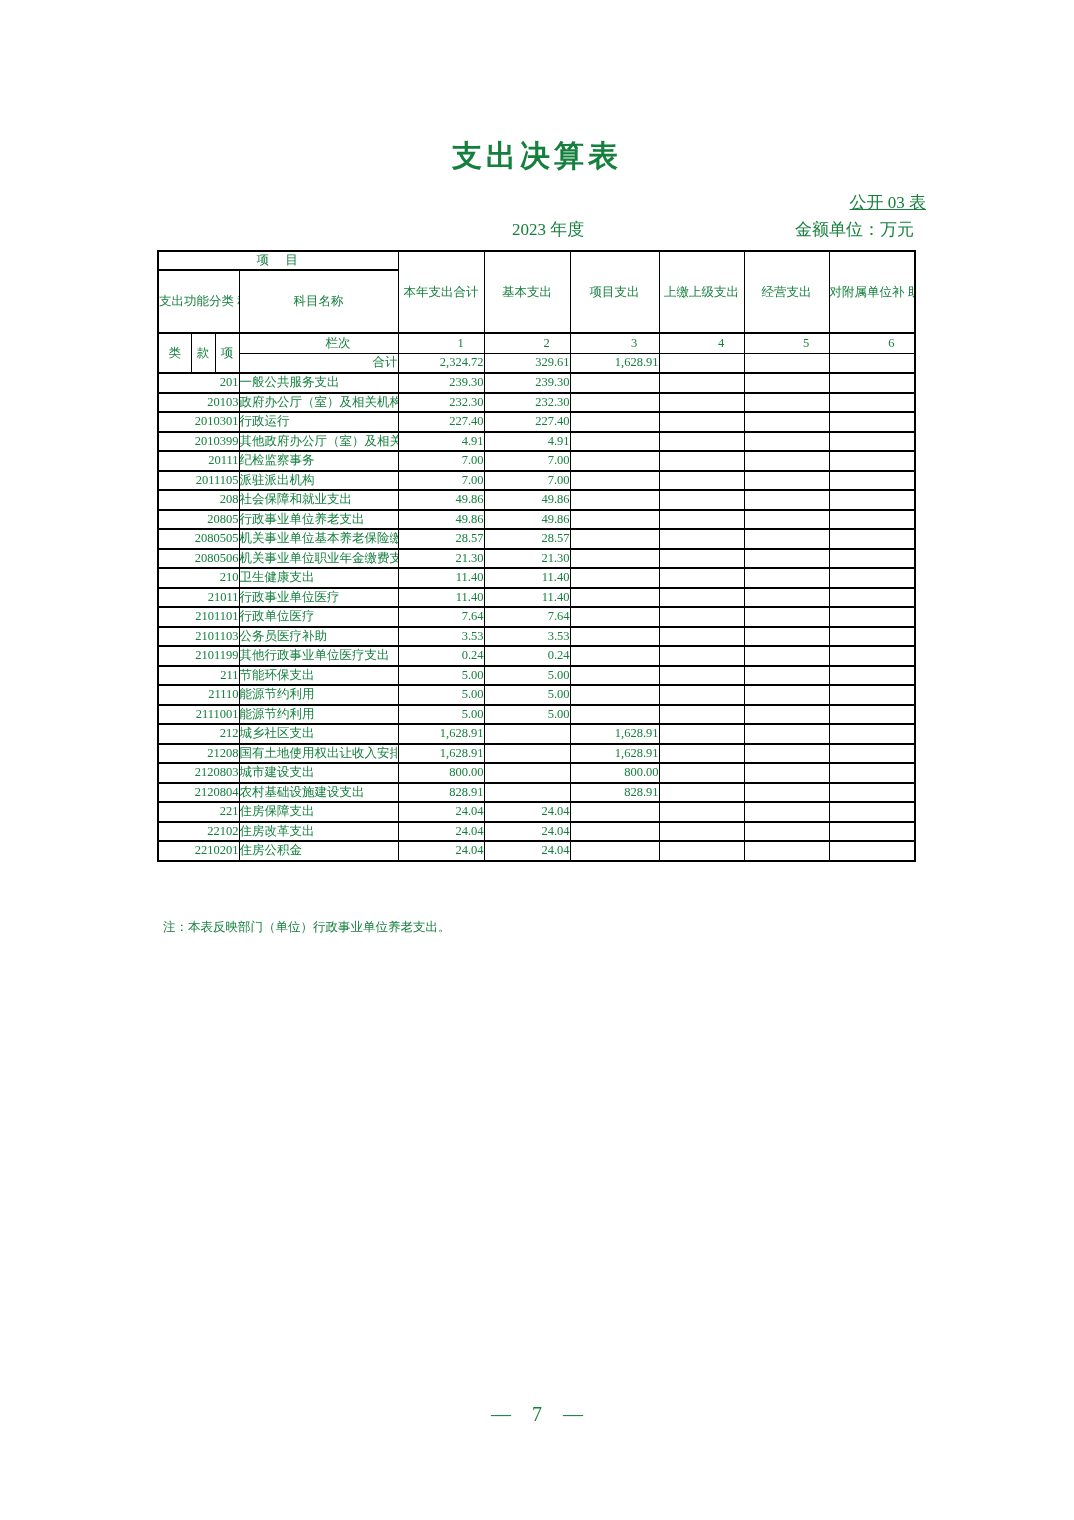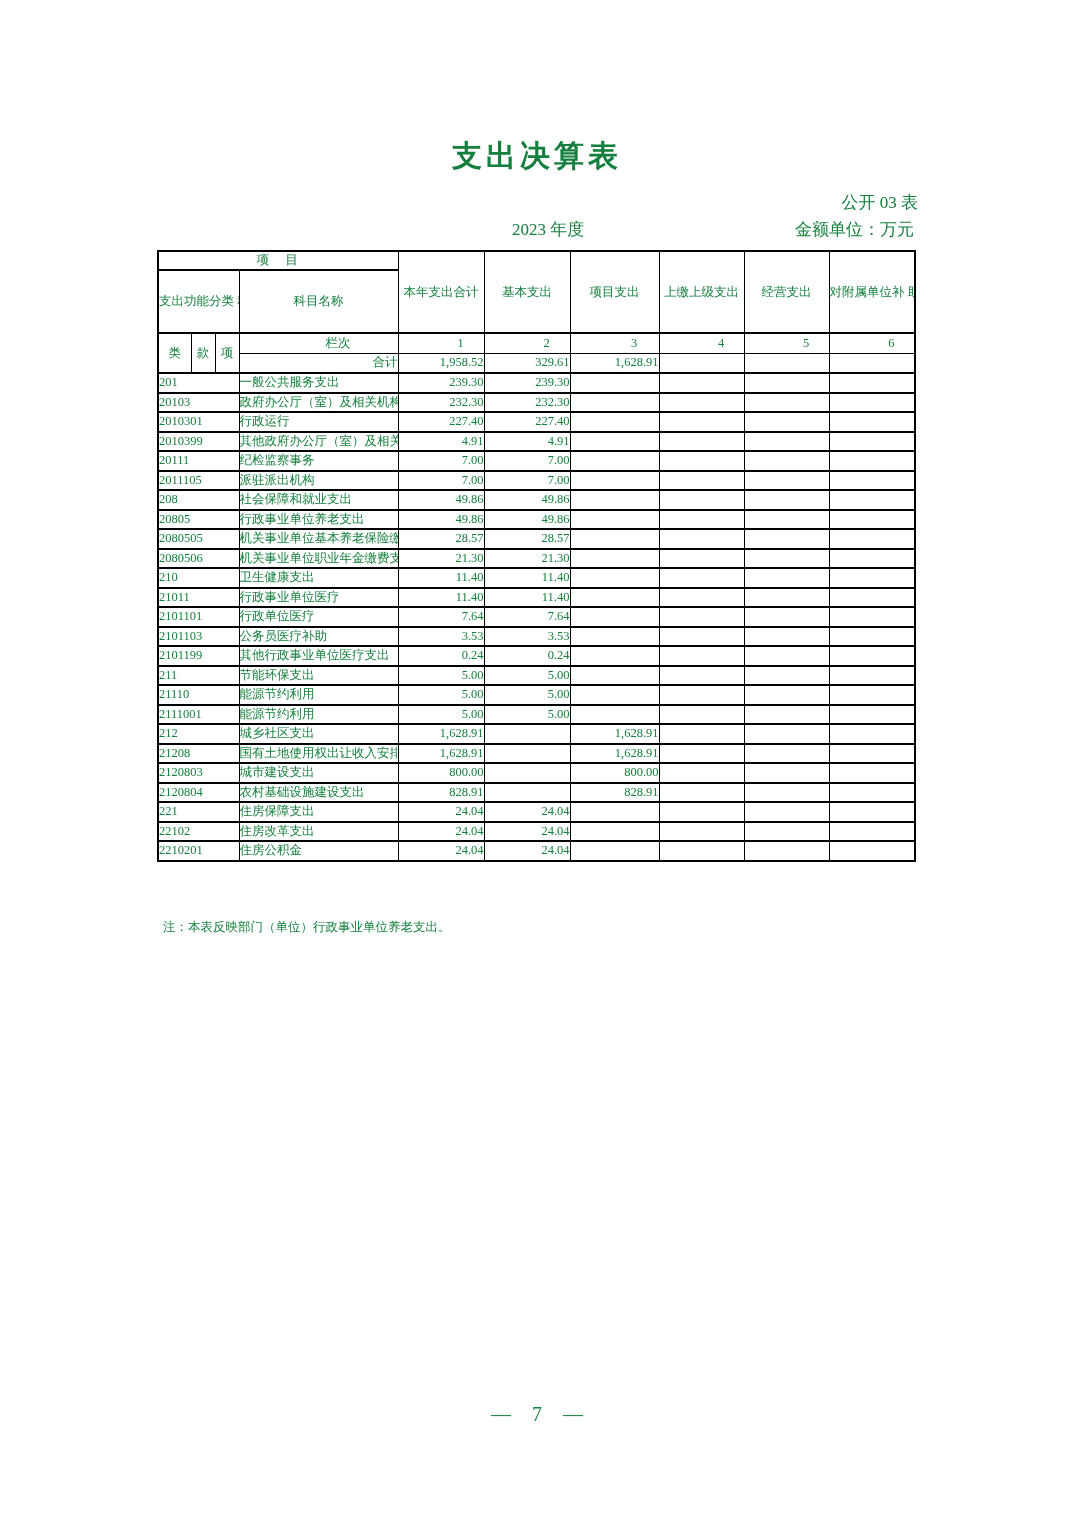--- a/index.html
+++ b/index.html
@@ -16,22 +16,23 @@
     position: absolute;
     top: 136px; left: 0; width: 100%;
     text-align: center;
     font-family: "Liberation Sans", "DejaVu Sans", sans-serif;
     font-weight: bold;
     font-size: 30px;
     letter-spacing: 4px;
   }
   .pub-code {
     position: absolute;
-    top: 191px; right: 156px;
+    top: 191px; right: 148px;
     font-size: 17px;
+    text-decoration: underline;
   }
   .meta { position: absolute; top: 218px; left: 0; width: 100%; height: 24px; font-size: 17px; }
   .meta .unit   { position: absolute; left: 163px; }
   .meta .year   { position: absolute; left: 492px; margin-left: 20px; }
   .meta .amount { position: absolute; right: 160px; }
 
   table.acct {
     position: absolute;
     top: 250px; left: 157px;
     width: 757px;
@@ -61,21 +62,21 @@
 
   td.project  { text-align: center; font-size: 13px; letter-spacing: 2px; }
   td.funchead { text-align: center; font-size: 13px; white-space: pre-line; line-height: 2.3; }
   td.subjhead { text-align: center; font-size: 13px; }
   td.colhead  { text-align: center; font-size: 12.5px; white-space: pre-line; line-height: 2.5; }
   td.ckihead  { text-align: center; font-size: 13px; }
   td.ranklab  { text-align: center; font-size: 13px; }
   td.totallab { text-align: right; font-size: 13px; }
   td.ranknum  { text-align: center; font-size: 12.5px; }
   td.num      { text-align: right; padding-right: 12px; }
-  td.code     { text-align: left; padding-left: 5px; margin-left: 12px; }
+  td.code     { text-align: right; padding-left: 5px; margin-left: 12px; }
   td.name     { text-align: left; padding-left: 6px; }
 
   .note {
     position: absolute;
     top: 919px; left: 163px;
     font-size: 12.5px;
   }
   .pageno {
     position: absolute;
     top: 1403px; left: 0; width: 100%;
@@ -134,21 +135,21 @@
         <td class="ranklab thinb">栏次</td>
       <td class="ranknum thinb">1</td>
           <td class="ranknum thinb">2</td>
           <td class="ranknum thinb">3</td>
           <td class="ranknum thinb">4</td>
           <td class="ranknum thinb">5</td>
           <td class="ranknum thinb">6</td>
         </tr>
       <tr class="row-d" id="row-d">
         <td class="totallab thint">合计</td>
-      <td class="num thint">1,958.52</td>
+      <td class="num thint">2,324.72</td>
           <td class="num thint">329.61</td>
           <td class="num thint">1,628.91</td>
           <td class="num thint"></td>
           <td class="num thint"></td>
           <td class="num thint"></td>
         </tr>
     <tr class="data-row">
           <td class="code" colspan="3">201</td>
           <td class="name">一般公共服务支出</td>
           <td class="num">239.30</td>

